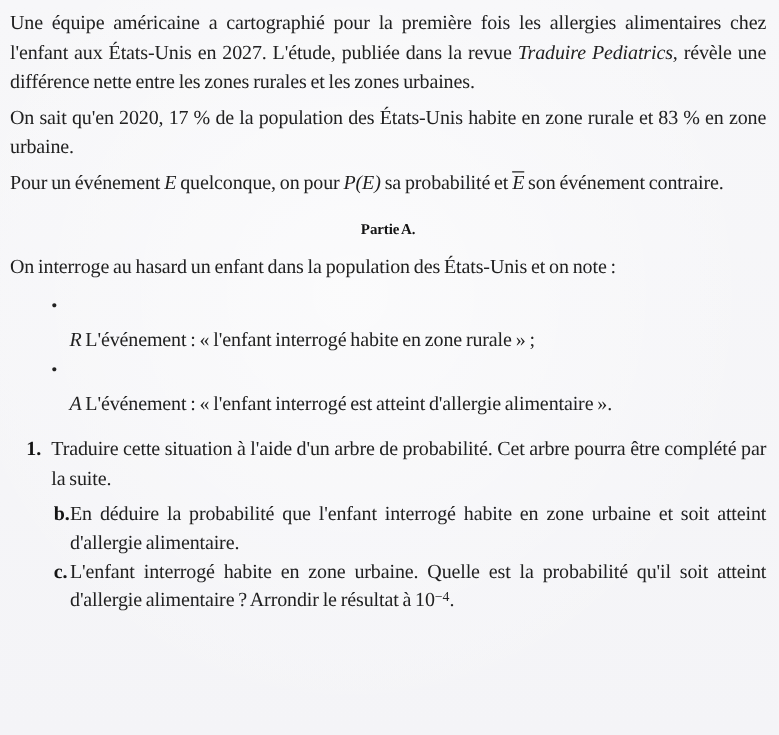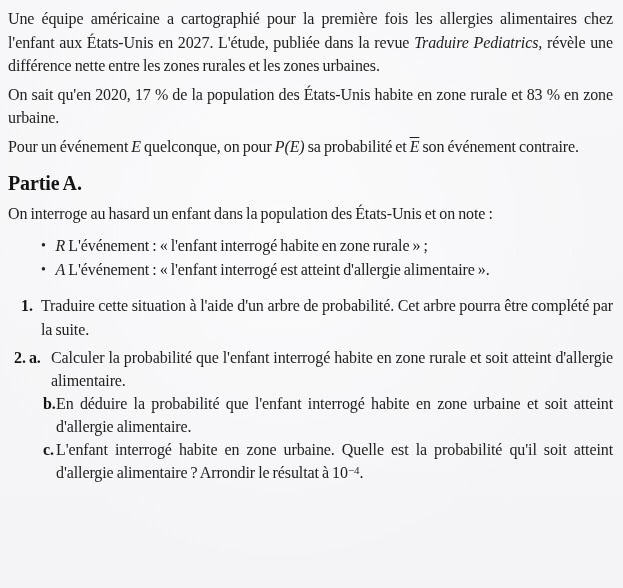--- a/index.html
+++ b/index.html
@@ -22,29 +22,30 @@
     padding: 7px 10px 0 8px;
     background:
       radial-gradient(ellipse at 45% 40%, rgba(255,255,255,0.55) 0%, rgba(255,255,255,0) 70%),
       linear-gradient(180deg, #f7f7f9 0%, #f4f4f7 100%);
   }
   p { margin: 0 0 5px; text-align: justify; }
   .bold { font-weight: bold; color: #141414; }
   .part-heading {
     font-weight: bold;
     color: #141414;
-    font-size: 20px;
+    font-size: 12px;
     margin: 14px 0 6px;
+    text-align: center;
   }
   .math { font-style: italic; font-family: "Liberation Serif", serif; }
   .overbar { text-decoration: overline; }
   .bullet-list { margin: 9px 0 13px; }
   .bullet-row { display: flex; margin-left: 33px; }
   .bullet-glyph { width: 14.5px; flex: 0 0 14.5px; font-size: 14px; }
-  .bullet-text { flex: 1; text-align: justify; }
+  .bullet-text { flex: 1; text-align: justify; margin-top: 27px; }
   .bullet-text i { font-style: italic; }
   .q-row { display: flex; margin-bottom: 5px; }
   .q-marker { font-weight: bold; color: #141414; white-space: pre; }
   .m-q1 { margin-left: 13px; width: 20px; flex: 0 0 20px; }
   .m-q2a { margin-left: 6px; width: 37px; flex: 0 0 37px; }
   .m-q2bc { margin-left: 35px; width: 13px; flex: 0 0 13px; }
   .q-text { flex: 1; text-align: justify; }
   .q2-block { line-height: 23px; }
   .q2-block .q-row { margin-bottom: 0; }
   sup.exp { font-size: 11px; line-height: 0; vertical-align: 4px; letter-spacing: 0; }
@@ -77,24 +78,20 @@
     </div>
   </div>
 
   <div class="q-row" style="margin-top:13px;">
     <span class="q-marker m-q1">1.</span>
     <div class="q-text">Traduire cette situation à l'aide d'un arbre de probabilité. Cet arbre pourra être complété par la suite.</div>
   </div>
 
   <div class="q2-block">
     <div class="q-row">
-      <span class="q-marker m-q2a">2. a.</span>
-      <div class="q-text">Calculer la probabilité que l'enfant interrogé habite en zone rurale et soit atteint d'allergie alimentaire.</div>
-    </div>
-    <div class="q-row">
       <span class="q-marker m-q2bc">b.</span>
       <div class="q-text">En déduire la probabilité que l'enfant interrogé habite en zone urbaine et soit atteint d'allergie alimentaire.</div>
     </div>
     <div class="q-row">
       <span class="q-marker m-q2bc">c.</span>
       <div class="q-text"><span>L'enfant interrogé habite en zone urbaine. Quelle est la probabilité qu'il soit atteint d'allergie alimentaire&nbsp;? Arrondir le résultat à 10</span><sup class="exp">−4</sup><span>.</span></div>
     </div>
   </div>
 
 </div>

